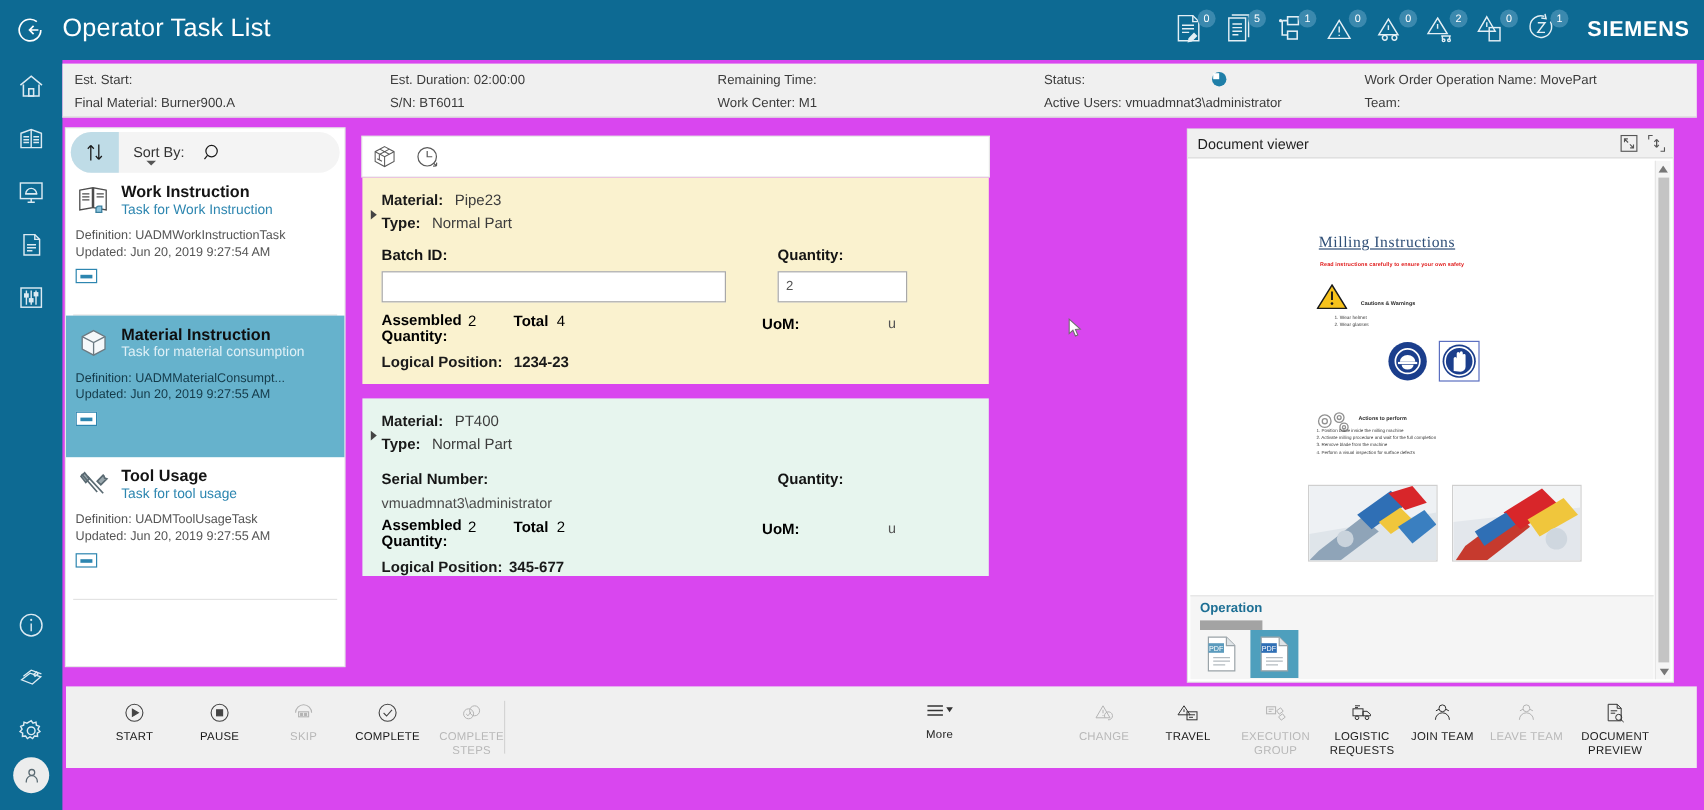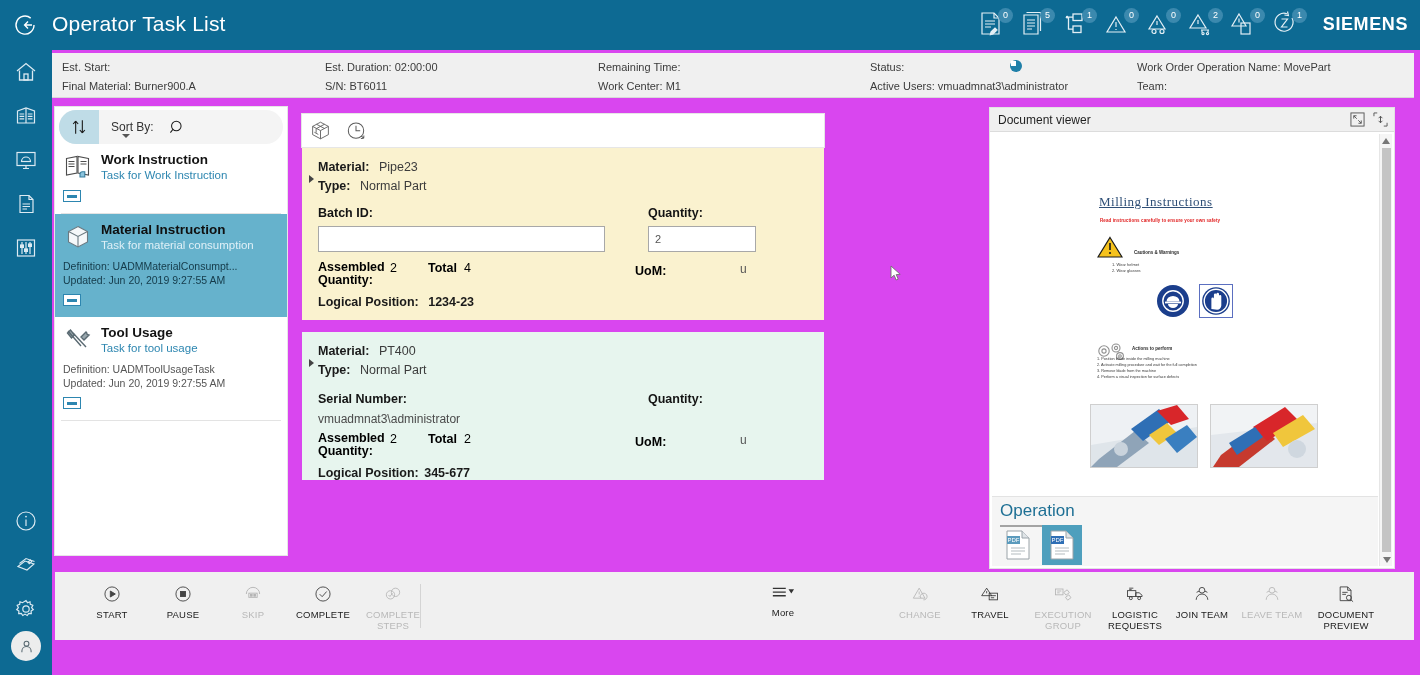--- a/index.html
+++ b/index.html
@@ -86,21 +86,21 @@
     display: flex; align-items: center; justify-content: center; cursor: pointer;
   }
   .sort-label { font-size: 12px; color: #333; margin-left: 12px; position: relative; }
   .sort-caret {
     position: absolute; left: 11px; top: 14px;
     width: 0; height: 0; border-left: 4px solid transparent;
     border-right: 4px solid transparent; border-top: 4px solid #555;
   }
   .sort-search { margin-left: 14px; cursor: pointer; display: flex; }
 
-  .task-item { position: relative; padding: 8px 8px 11px 8px; cursor: pointer; }
+  .task-item { position: relative; padding: 8px 8px 26px 8px; cursor: pointer; }
   .task-item.selected { background: #66b2cc; }
   .task-head { display: flex; align-items: flex-start; gap: 8px; }
   .task-ic { width: 30px; height: 30px; flex: none; display: flex; align-items: center; justify-content: center; }
   .task-name { font-size: 13.5px; font-weight: bold; color: #141414; line-height: 15px; }
   .task-sub { font-size: 11.5px; color: #2d86b0; line-height: 15px; margin-top: 1px; }
   .task-item.selected .task-name { color: #0f0f0f; }
   .task-item.selected .task-sub { color: #dff0f7; }
   .task-meta { font-size: 10.5px; color: #555; margin-top: 6px; line-height: 14px; }
   .task-item.selected .task-meta { color: #143a49; }
   .task-chip {
@@ -174,22 +174,22 @@
   .doc-act-label { position: absolute; left: 140px; top: 212px; font-size: 4.5px; color: #2b2b2b; font-weight: bold; }
   .doc-list2 { position: absolute; left: 105px; top: 222px; font-size: 3.8px; color: #3a3a3a; line-height: 6px; }
   .doc-photos { position: absolute; left: 98px; top: 270px; display: flex; gap: 12px; }
   .photo { width: 108px; height: 64px; border: 1px solid #cfcfcf; position: relative; overflow: hidden; }
 
   .dv-tabbar {
     position: absolute; left: 2px; top: 388px; width: 386px; height: 70px;
     background: #f5f5f5; border-top: 1px solid #e3e3e3;
   }
   .dv-tab {
-    position: absolute; left: 8px; top: 4px; font-size: 17px; color: #1d6f94;
-    font-weight: normal; padding-bottom: 4px; border-bottom: 2px solid #a3a3a3; cursor: pointer;
+    position: absolute; left: 8px; top: 4px; font-size: 11px; color: #1d6f94;
+    font-weight: bold; padding-bottom: 4px; border-bottom: 8px solid #a3a3a3; cursor: pointer;
   }
   .dv-thumbs { position: absolute; left: 6px; top: 28px; display: flex; gap: 4px; }
   .thumb { width: 40px; height: 40px; display: flex; align-items: center; justify-content: center; cursor: pointer; }
   .thumb.sel { background: #4e9fbd; }
 
   
   .vsb {
     position: absolute; right: 2px; top: 26px; width: 13px; height: 432px;
     background: #f5f5f5; border-left: 1px solid #e6e6e6;
   }
@@ -428,20 +428,24 @@
               <path d="M24.5 4.5 L14 2.5 V19 L24.5 21 Z"></path>
             <path d="M4.5 7.5 H10.5 M4.5 10 H10.5 M4.5 12.5 H10.5"></path>
             <path d="M16.5 7.5 H22.5 M16.5 10 H22.5"></path>
             <path d="M16 20 a2.2 2.2 0 0 1 2.2 -2.2 h2.6 v5.2 h-4.8 z" fill="#8cc4dd" stroke="#3a7f9e"></path>
           </svg>
         </span>
         <div>
           <div class="task-name">Work Instruction</div>
           <div class="task-sub">Task for Work Instruction</div>
         </div>
+      </div>
+      <div class="task-meta">
+        <div>Definition: UADMWorkInstructionTask</div>
+        <div>Updated: Jun 20, 2019 9:27:54 AM</div>
       </div>
       <div class="task-chip">
           <i></i>
         </div>
     </div>
     <div class="task-sep"></div>
 
     <div class="task-item selected">
       <div class="task-head">
         <span class="task-ic">

